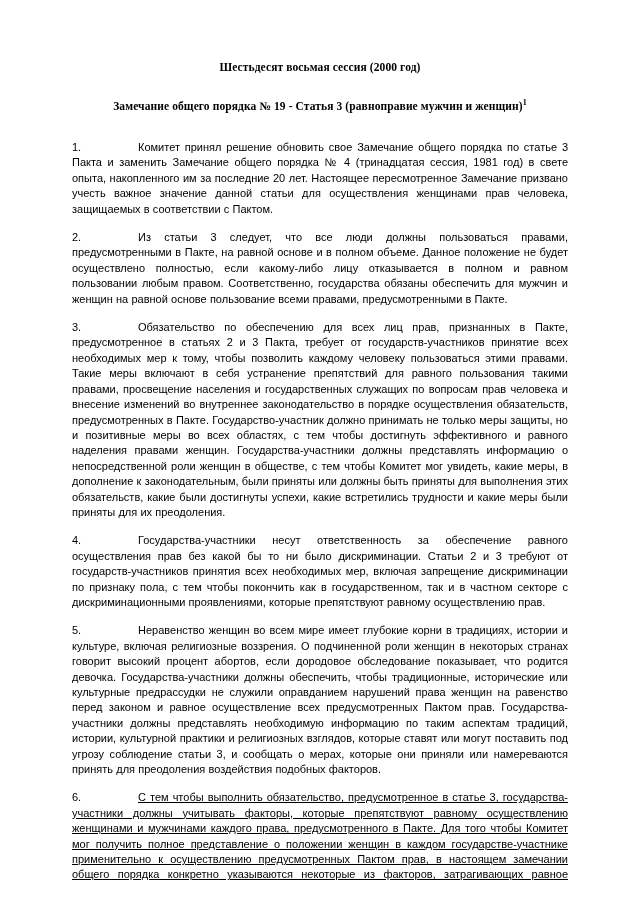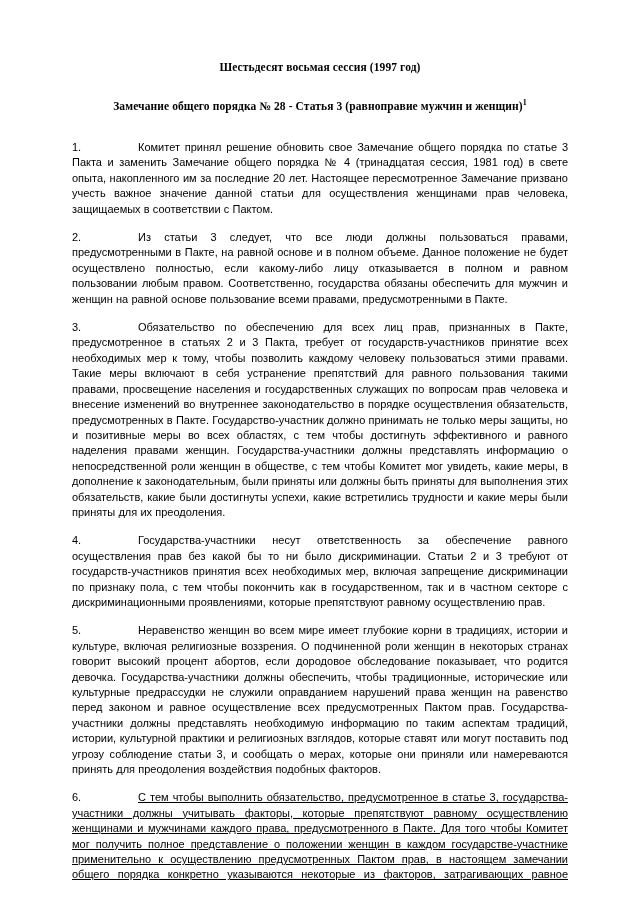--- a/index.html
+++ b/index.html
@@ -100,24 +100,24 @@
     width: 100%;
   }
 </style>
 </head>
 <body>
 
 <div class="page">
   <div class="content">
 
     <div class="title-block">
-      <div class="doc-title">Шестьдесят восьмая сессия (1997 год)</div>
+      <div class="doc-title">Шестьдесят восьмая сессия (2000 год)</div>
 
       <div class="doc-subtitle">
-        <span>Замечание общего порядка № 28 - Статья 3 (равноправие мужчин и женщин)</span><span class="fn">1</span>
+        <span>Замечание общего порядка № 19 - Статья 3 (равноправие мужчин и женщин)</span><span class="fn">1</span>
       </div>
     </div>
 
     <div class="body-block">
 
       <p class="para">
         <span class="num">1.</span><span class="txt">Комитет принял решение обновить свое Замечание общего порядка по статье 3 Пакта и заменить Замечание общего порядка № 4 (тринадцатая сессия, 1981 год) в свете опыта, накопленного им за последние 20 лет.  Настоящее пересмотренное Замечание призвано учесть важное значение данной статьи для осуществления женщинами прав человека, защищаемых в соответствии с Пактом.</span>
       </p>
 
       <p class="para">

